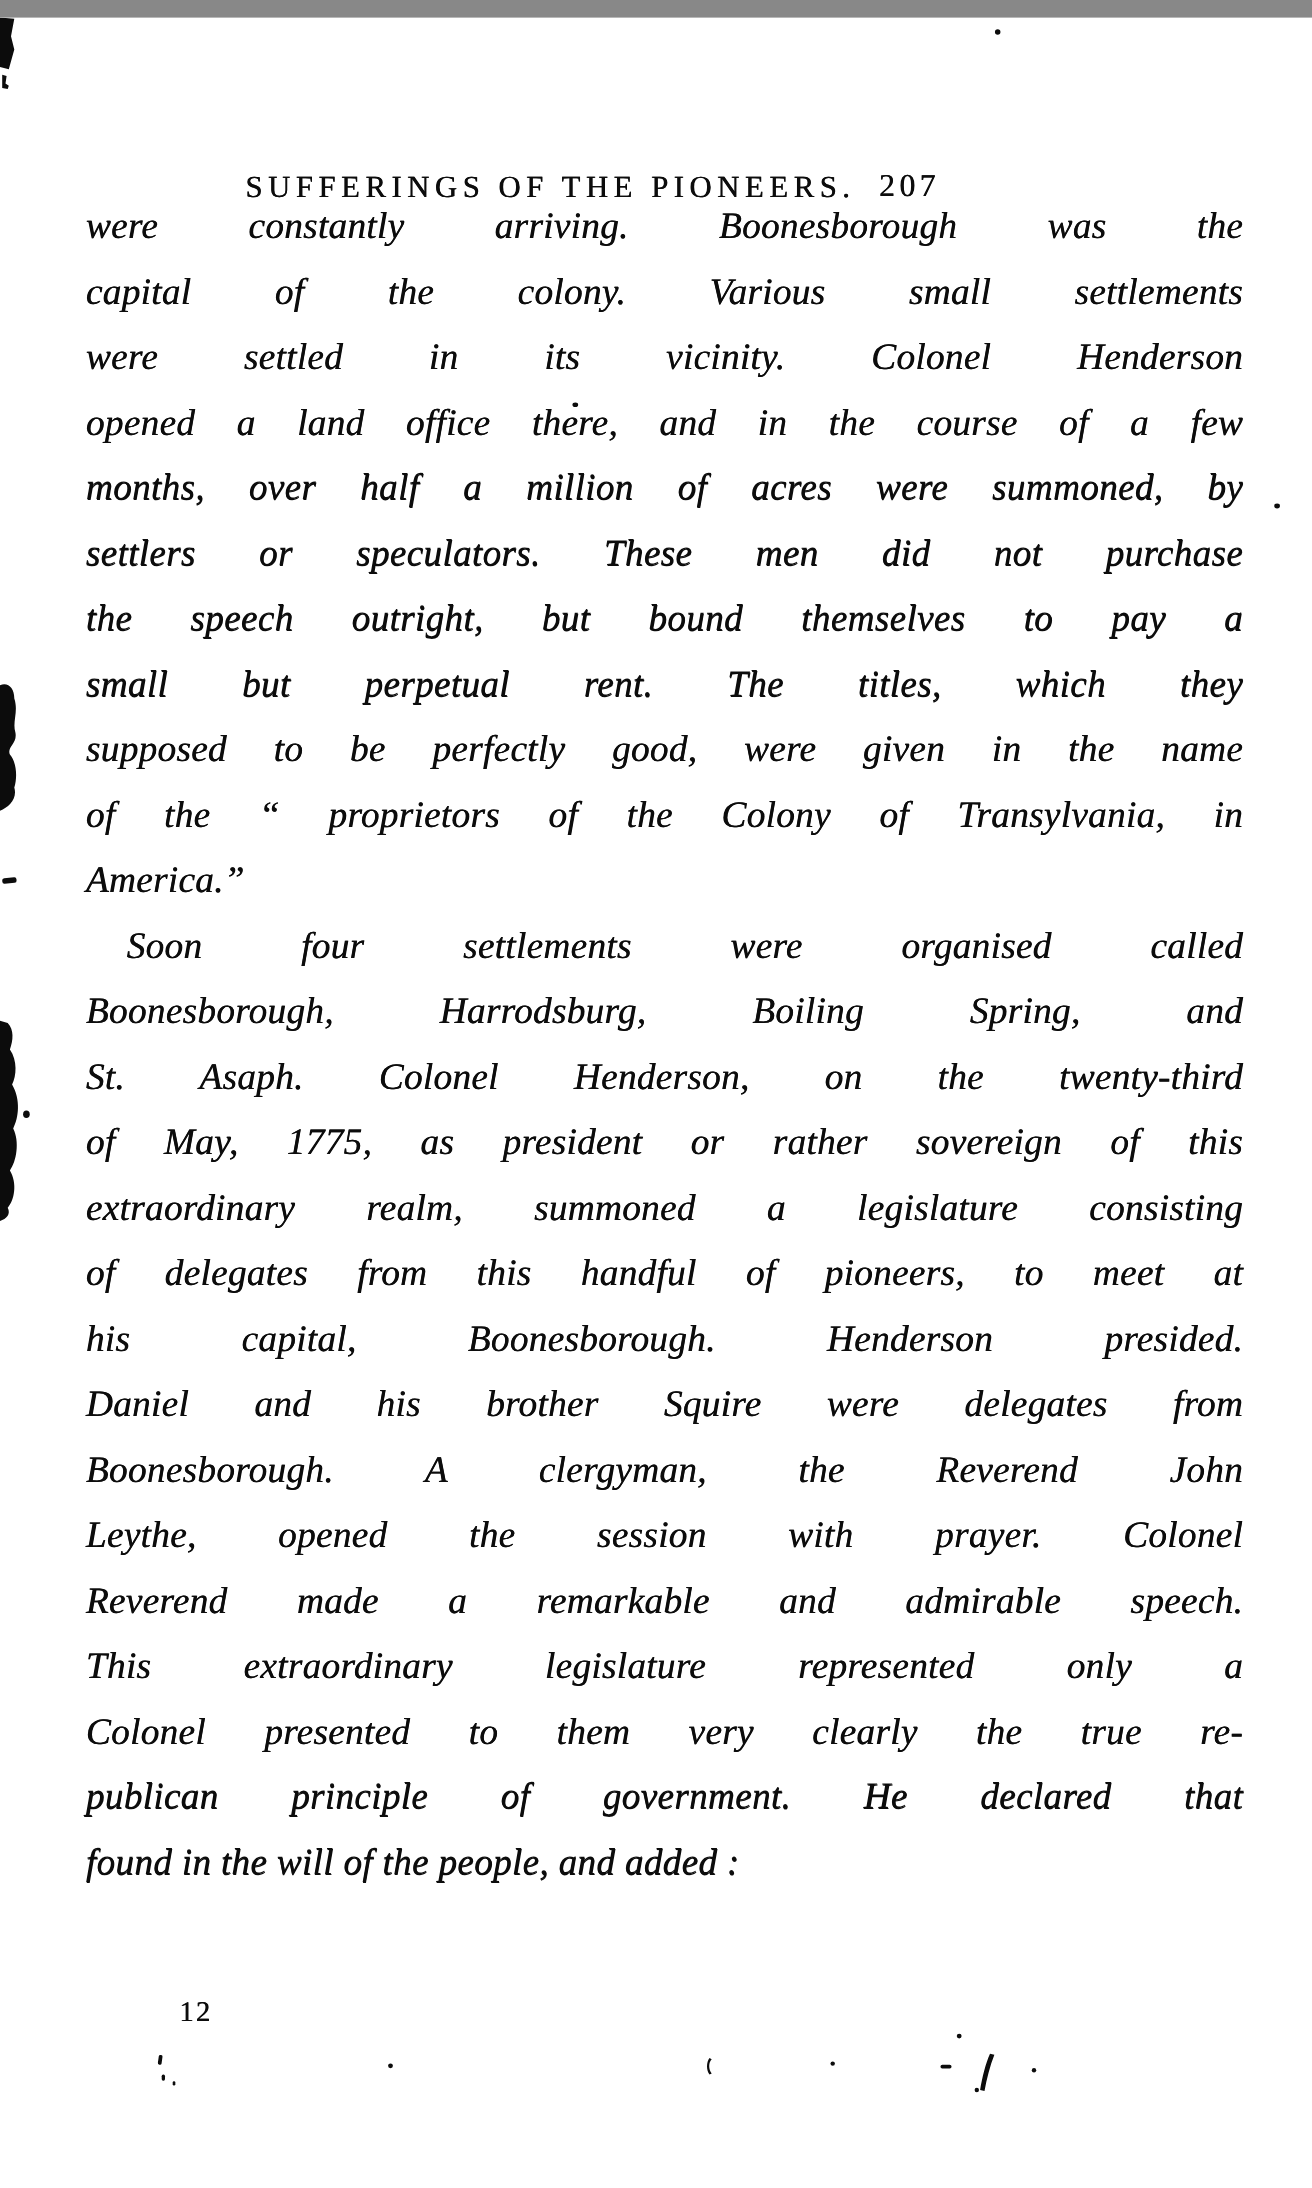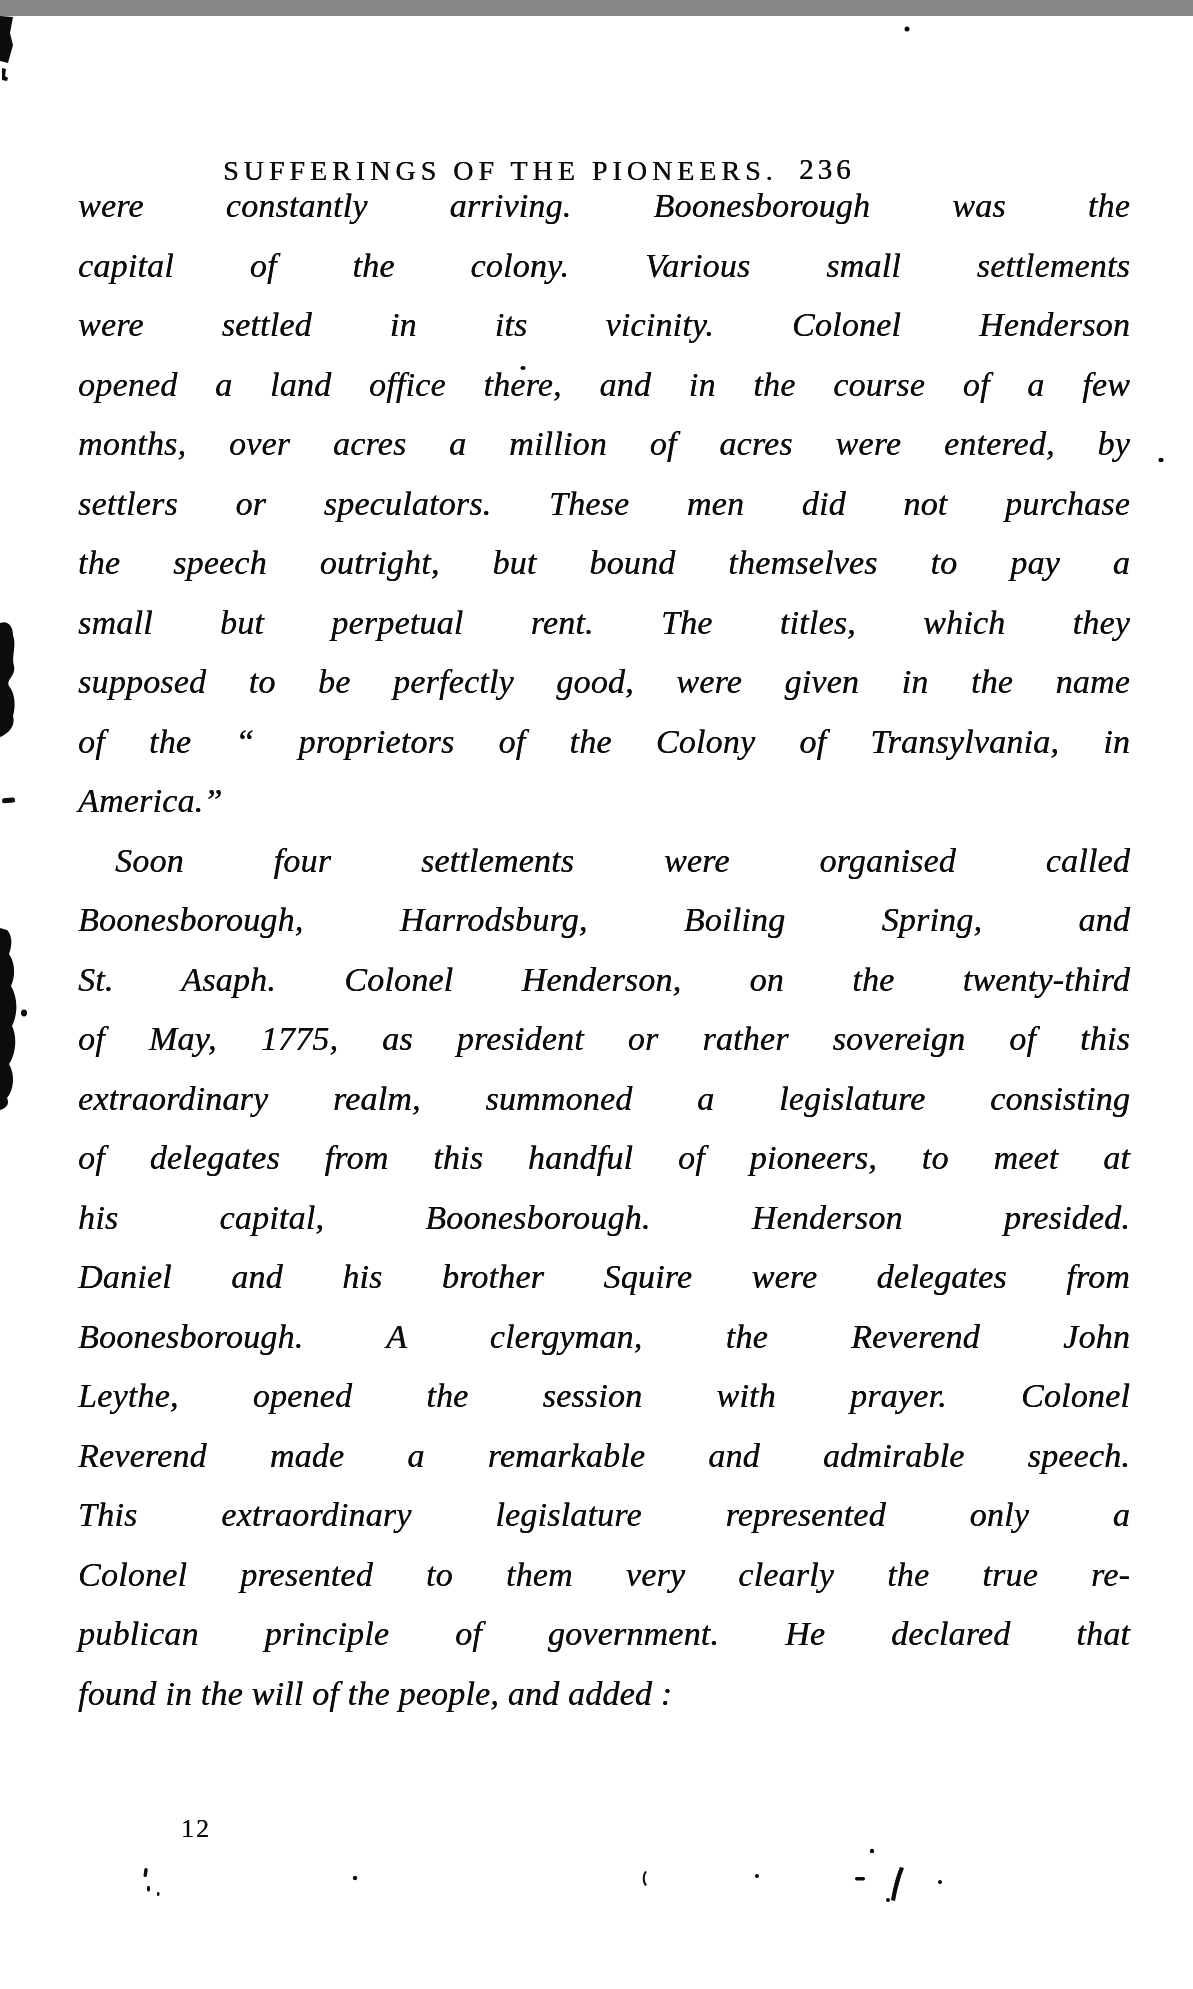--- a/index.html
+++ b/index.html
@@ -38,48 +38,48 @@
     text-shadow:0.35px 0.25px 0 currentColor;
     white-space:normal;
     font-style:italic;
   }
   .para-end{
     -moz-text-align-last:left;
     text-align-last:left;
   }
   .indent{padding-left:37px;box-sizing:border-box;}
   .signature{
-    position:absolute;top:1800px;left:181px;
+    position:absolute;top:1800px;left:163px;
     font-size:26px;line-height:26px;letter-spacing:2px;
     text-shadow:0.35px 0.25px 0 currentColor;
   }
   .artifacts{
     position:absolute;top:0;left:0;width:1193px;height:1989px;
     pointer-events:none;
   }
   .bottom-bar{
     position:absolute;left:322px;top:1977px;width:712px;height:12px;
     background:var(--bar,#13131b);
   }
 </style>
 </head>
 <body>
 
 <div class="page" style="--paper: #ffffff; --ink: #0c0c0c; --bar: #13131b;">
 
   <div class="running-title">SUFFERINGS OF THE PIONEERS.</div>
 
-  <div class="page-number">236</div>
+  <div class="page-number">207</div>
 
   <div class="text-block" id="text-block">
       <div class="line">were constantly arriving. Boonesborough was the</div>
       <div class="line">capital of the colony. Various small settlements</div>
       <div class="line">were settled in its vicinity. Colonel Henderson</div>
       <div class="line">opened a land office there, and in the course of a few</div>
-      <div class="line">months, over acres a million of acres were entered, by</div>
+      <div class="line">months, over half a million of acres were summoned, by</div>
       <div class="line">settlers or speculators. These men did not purchase</div>
       <div class="line">the speech outright, but bound themselves to pay a</div>
       <div class="line">small but perpetual rent. The titles, which they</div>
       <div class="line">supposed to be perfectly good, were given in the name</div>
       <div class="line">of the “ proprietors of the Colony of Transylvania, in</div>
       <div class="line para-end">America.”</div>
       <div class="line indent">Soon four settlements were organised called</div>
       <div class="line">Boonesborough, Harrodsburg, Boiling Spring, and</div>
       <div class="line">St. Asaph. Colonel Henderson, on the twenty-third</div>
       <div class="line">of May, 1775, as president or rather sovereign of this</div>

